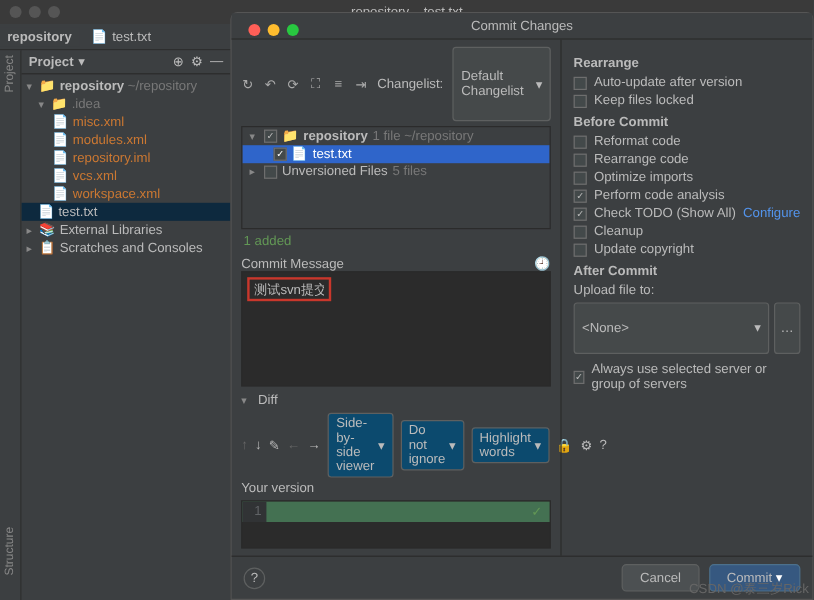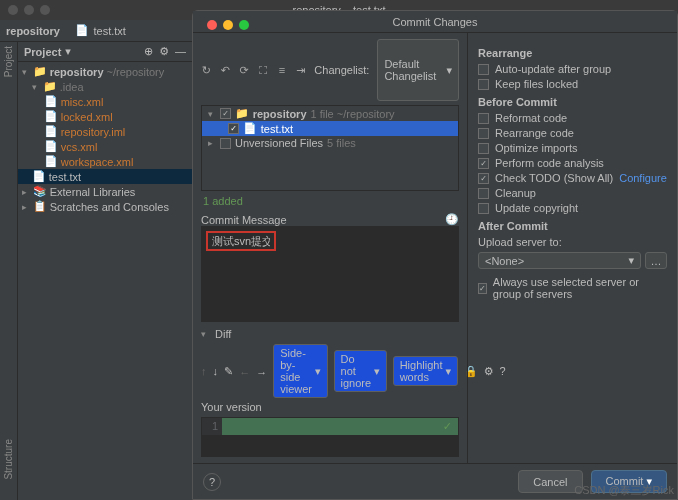--- a/index.html
+++ b/index.html
@@ -40,27 +40,27 @@
 .ft-row{display:flex;align-items:center;gap:4px;padding:1px 6px}
 .ft-row.sel{background:#2f65ca;color:#fff}
 .ft-row.sel *{color:#fff}
 .cb{width:11px;height:11px;border:1px solid #6e6e6e;background:#43494a;display:inline-flex;align-items:center;justify-content:center;font-size:8px;color:#bbb}
 .added{color:#629755;padding:4px 2px}
 .cm-label{color:#bbb;margin-top:2px;display:flex;justify-content:space-between;align-items:center}
 .cm-box{border:1px solid #2b2b2b;background:#2b2b2b;height:140px;padding:4px}
 .cm-input{background:transparent;border:2px solid #c9372c;color:#bbb;padding:2px 4px;width:70px;outline:none}
 .diff-header{display:flex;align-items:center;gap:6px;margin-top:6px}
 .diff-tools{display:flex;align-items:center;gap:6px;margin-top:4px}
-.sel-box{background:#1d4ed8;border:1px solid #5e6060;padding:2px 6px;border-radius:3px;display:flex;align-items:center;gap:3px;font-size:10px}
+.sel-box{background:#0c4a6e;border:1px solid #5e6060;padding:2px 6px;border-radius:3px;display:flex;align-items:center;gap:3px;font-size:10px}
 .diff-area{border:1px solid #2b2b2b;background:#2b2b2b;margin-top:4px;flex:1;min-height:40px}
 .gutter{background:#313335;width:20px;color:#606366;text-align:right;padding:2px 4px;display:inline-block}
 .section-title{color:#bbb;font-weight:bold;margin:6px 0 4px}
 .opt-row{display:flex;align-items:center;gap:6px;margin:3px 0}
 .link{color:#5394ec}
-.combo{background:#45494a;border:1px solid #5e6060;padding:1px 6px;border-radius:3px;display:flex;justify-content:space-between;align-items:center;margin:4px 0}
+.combo{background:#45494a;border:1px solid #5e6060;padding:14px 6px;border-radius:3px;display:flex;justify-content:space-between;align-items:center;margin:4px 0}
 .footer{display:flex;justify-content:space-between;align-items:center;padding:6px 10px;border-top:1px solid #2b2b2b}
 .btn{background:#4c5052;border:1px solid #5e6060;padding:4px 14px;border-radius:4px;color:#bbb}
 .btn.primary{background:#365880;border-color:#4c708c;color:#fff}
 .help{width:18px;height:18px;border-radius:50%;border:1px solid #5e6060;display:flex;align-items:center;justify-content:center}
 .wm{position:absolute;right:4px;bottom:2px;font-size:11px;color:#666}
 </style>
 </head>
 <body>
 
 <div class="title-bar">
@@ -106,21 +106,21 @@
           <span class="chev">▾</span>
           <span>📁</span>
           <span class="gray-text">.idea</span>
         </div>
       <div class="tree-row indent2">
           <span>📄</span>
           <span class="orange">misc.xml</span>
         </div>
       <div class="tree-row indent2">
           <span>📄</span>
-          <span class="orange">locked.xml</span>
+          <span class="orange">modules.xml</span>
         </div>
       <div class="tree-row indent2">
           <span>📄</span>
           <span class="orange">repository.iml</span>
         </div>
       <div class="tree-row indent2">
           <span>📄</span>
           <span class="orange">vcs.xml</span>
         </div>
       <div class="tree-row indent2">
@@ -229,21 +229,21 @@
             <span class="gutter">1</span>
             <span style="flex:1"></span>
             <span style="color:#629755;padding:2px 6px">✓</span>
           </div>
       </div>
     </div>
     <div class="ov-right">
       <div class="section-title">Rearrange</div>
       <div class="opt-row">
           <span class="cb"></span>
-          <span>Auto-update after group</span>
+          <span>Auto-update after version</span>
         </div>
       <div class="opt-row">
           <span class="cb"></span>
           <span>Keep files locked</span>
         </div>
       <div class="section-title">Before Commit</div>
       <div class="opt-row">
           <span class="cb"></span>
           <span>Reformat code</span>
         </div>
@@ -266,21 +266,21 @@
         </div>
       <div class="opt-row">
           <span class="cb"></span>
           <span>Cleanup</span>
         </div>
       <div class="opt-row">
           <span class="cb"></span>
           <span>Update copyright</span>
         </div>
       <div class="section-title">After Commit</div>
-      <div>Upload server to:</div>
+      <div>Upload file to:</div>
       <div style="display:flex;gap:4px">
           <div class="combo" style="flex:1">
             <span>&lt;None&gt;</span>
             <span>▾</span>
           </div>
           <div class="combo" style="width:22px;justify-content:center">…</div>
         </div>
       <div class="opt-row">
           <span class="cb">✓</span>
           <span>Always use selected server or group of servers</span>

